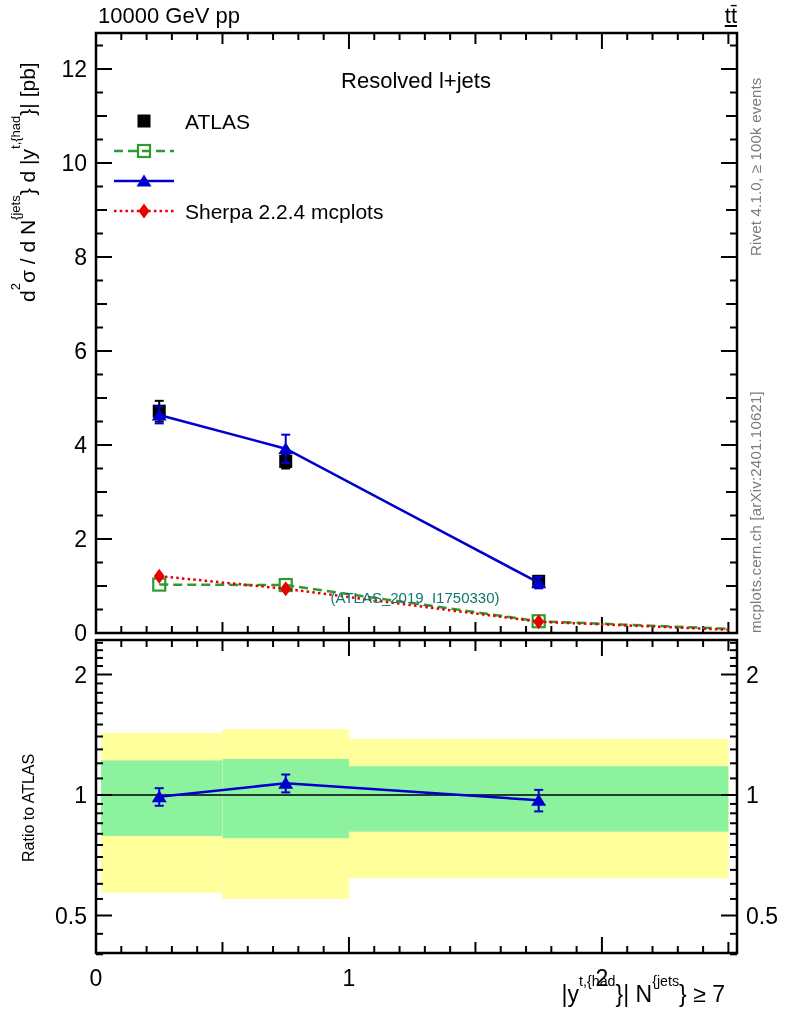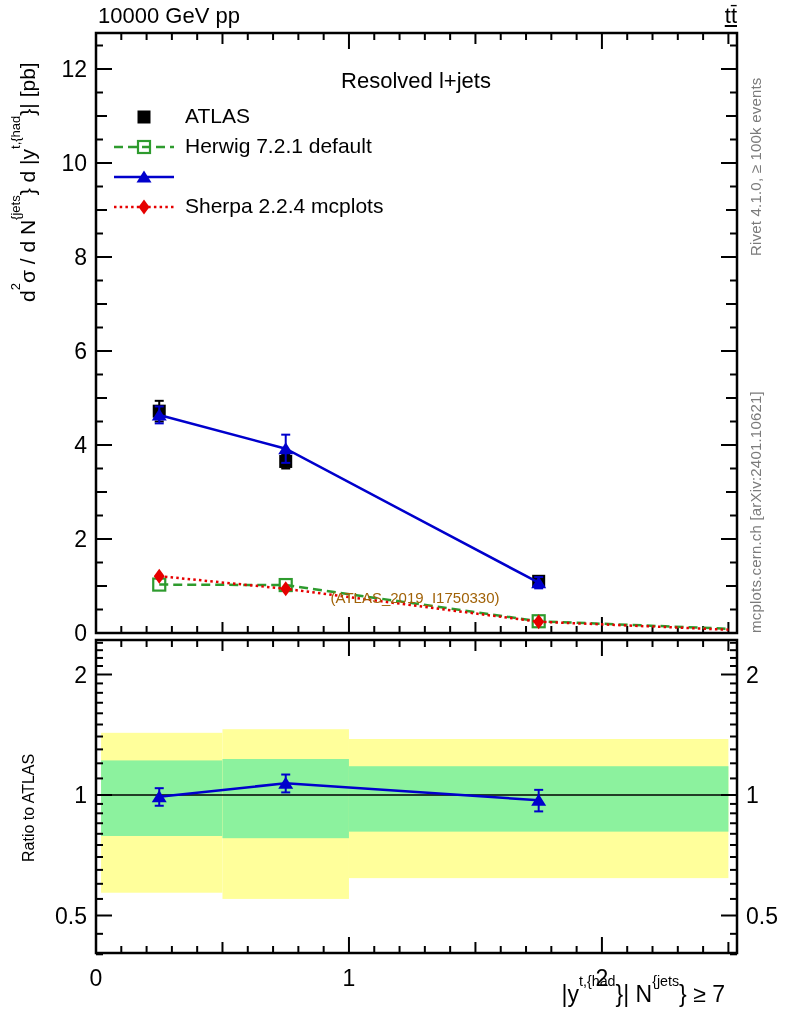--- a/index.html
+++ b/index.html
@@ -4,30 +4,30 @@
 <style>
   html,body{margin:0;padding:0;background:#fff;}
   .page{position:relative;width:786px;height:1024px;background:#fff;overflow:hidden;
         font-family:"Liberation Sans",sans-serif;color:#000;}
   .abs{position:absolute;}
   #chart{position:absolute;left:0;top:0;}
   .hdr-left{left:98px;top:3px;font-size:22px;}
   .hdr-right{top:3px;right:49px;font-size:22px;text-decoration:underline;}
   .plot-title{top:57px;left:416px;transform:translateX(-50%);font-size:22px;white-space:nowrap;margin-top:11px;}
   .legend{left:112px;top:104px;}
-  .leg-row{display:flex;align-items:flex-start;height:30px;}
+  .leg-row{display:flex;align-items:flex-end;height:30px;}
   .leg-label{margin-left:9px;font-size:21px;white-space:nowrap;}
   .vtext{transform-origin:0 0;transform:rotate(-90deg);white-space:nowrap;}
   .ylabel-main{left:16px;top:302px;font-size:21px;}
   .ylabel-ratio{left:20px;top:862px;font-size:16px;}
   .cap{color:#7b7b7b;font-size:15px;letter-spacing:0.2px;}
   .cap-top{left:747px;top:256px;}
   .cap-bottom{left:747px;top:633px;}
   .xlabel{right:61px;top:981px;font-size:23px;white-space:nowrap;}
-  .watermark{left:415px;top:589px;transform:translateX(-50%);color:#a16207;font-size:15px;white-space:nowrap;}
+  .watermark{left:415px;top:589px;transform:translateX(-50%);color:#0f766e;font-size:15px;white-space:nowrap;}
   sup{font-size:0.62em;position:relative;top:-0.55em;line-height:0;}
 </style>
 </head>
 <body>
 
 <div class="page">
 
   <svg id="chart" width="786" height="1024">
       <g>
         <rect x="94" y="640" width="645" height="313" fill="#fff"></rect>
@@ -339,21 +339,20 @@
         <svg width="64" height="26">
           <rect x="25.5" y="6.5" width="13" height="13" fill="#000000"></rect>
         </svg>
         <span class="leg-label">ATLAS</span>
       </div>
       <div class="leg-row">
         <svg width="64" height="26">
           <line x1="2" y1="13" x2="62" y2="13" stroke="#2e9b2e" stroke-width="2.5" stroke-dasharray="9,5"></line>
           <rect x="26" y="7" width="12" height="12" fill="none" stroke="#2e9b2e" stroke-width="2.2"></rect>
         </svg>
-        <span class="leg-label">Herwig 7.2.1 default</span>
       </div>
       <div class="leg-row">
         <svg width="64" height="26">
           <line x1="2" y1="13" x2="62" y2="13" stroke="#0000cc" stroke-width="2.5"></line>
           <polygon points="32,6.5 39.5,18.5 24.5,18.5" fill="#0000cc"></polygon>
         </svg>
       </div>
       <div class="leg-row">
         <svg width="64" height="26">
           <line x1="2" y1="13" x2="62" y2="13" stroke="#e60000" stroke-width="2.5" stroke-dasharray="2.5,3.2"></line>

